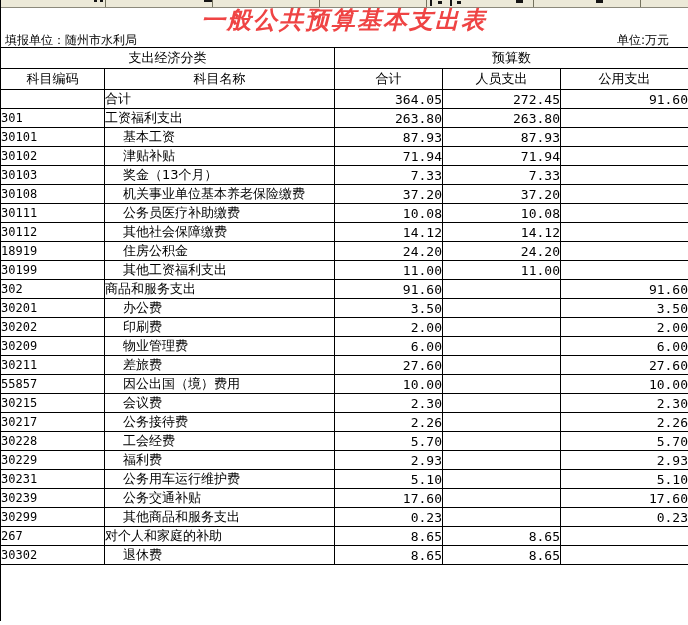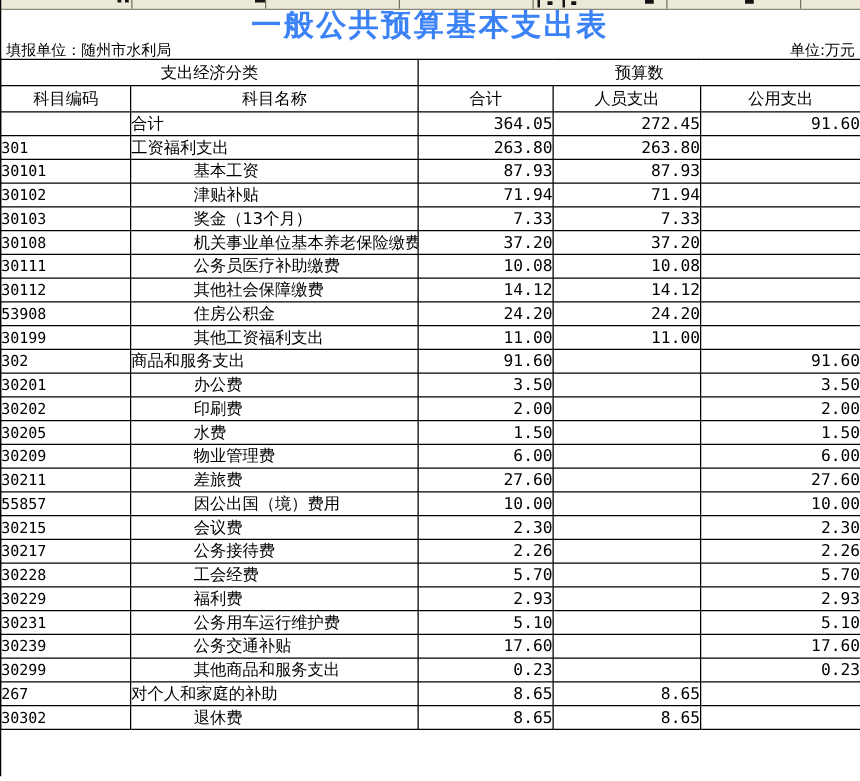--- a/index.html
+++ b/index.html
@@ -14,41 +14,42 @@
     position:absolute; top:0; left:0; width:688px; height:7px;
     background:#ece9d8; border-bottom:1px solid #8b897b;
   }
   .strip-divider { position:absolute; top:0; width:1px; height:7px; background:#75735f; }
   .strip-mark { position:absolute; background:#141414; }
 
   .left-edge { position:absolute; left:0; top:0; width:1px; height:621px; background:#000; }
 
   .title {
     position:absolute; top:7px; left:0; width:688px; height:27px; line-height:27px;
-    text-align:center; font-weight:bold; font-size:24px; letter-spacing:2px; color:#3b82f6;
+    text-align:center; font-weight:bold; font-size:24px; letter-spacing:2px; color:#ef4444;
     white-space:nowrap;
+    font-style:italic;
   }
   .info-row { position:absolute; top:33px; left:0; width:688px; height:14px; font-size:12px; line-height:14px; }
   .info-left  { position:absolute; left:5px;  top:0; }
-  .info-right { position:absolute; right:4px; top:0; }
+  .info-right { position:absolute; right:19px; top:0; }
 
   table.budget {
     position:absolute; top:47px; left:0; width:688px;
     border-collapse:collapse; table-layout:fixed;
   }
   table.budget th, table.budget td {
     border:1px solid #000; padding:0; margin:0;
     overflow:hidden; white-space:nowrap; vertical-align:middle;
   }
   tr.hrow { height:21px;margin-left:36px; }
   thead th { text-align:center; font-size:13px; font-weight:normal; }
   tbody tr { height:18.75px; }
   td.cell-code { font-size:12px; padding-left:3px; font-family:"DejaVu Sans Mono", monospace; }
   td.cell-name { font-size:13px; padding-left:3px; }
-  td.cell-name.indent { padding-left:50px; }
+  td.cell-name.indent { padding-left:18px; }
   td.cell-num  { font-size:13px; text-align:right; padding-right:4px; font-family:"DejaVu Sans Mono", monospace; }
 </style>
 </head>
 <body>
 
 <div class="canvas">
 
   <div class="top-strip">
     <div class="strip-divider" style="left:105px;"></div>
     <div class="strip-divider" style="left:212px;"></div>
@@ -148,21 +149,21 @@
           <td class="cell-num"></td>
         </tr>
         <tr>
           <td class="cell-code">30112</td>
           <td class="cell-name indent">其他社会保障缴费</td>
           <td class="cell-num">14.12</td>
           <td class="cell-num">14.12</td>
           <td class="cell-num"></td>
         </tr>
         <tr>
-          <td class="cell-code">53908</td>
+          <td class="cell-code">18919</td>
           <td class="cell-name indent">住房公积金</td>
           <td class="cell-num">24.20</td>
           <td class="cell-num">24.20</td>
           <td class="cell-num"></td>
         </tr>
         <tr>
           <td class="cell-code">30199</td>
           <td class="cell-name indent">其他工资福利支出</td>
           <td class="cell-num">11.00</td>
           <td class="cell-num">11.00</td>
@@ -183,27 +184,20 @@
           <td class="cell-num">3.50</td>
         </tr>
         <tr>
           <td class="cell-code">30202</td>
           <td class="cell-name indent">印刷费</td>
           <td class="cell-num">2.00</td>
           <td class="cell-num"></td>
           <td class="cell-num">2.00</td>
         </tr>
         <tr>
-          <td class="cell-code">30205</td>
-          <td class="cell-name indent">水费</td>
-          <td class="cell-num">1.50</td>
-          <td class="cell-num"></td>
-          <td class="cell-num">1.50</td>
-        </tr>
-        <tr>
           <td class="cell-code">30209</td>
           <td class="cell-name indent">物业管理费</td>
           <td class="cell-num">6.00</td>
           <td class="cell-num"></td>
           <td class="cell-num">6.00</td>
         </tr>
         <tr>
           <td class="cell-code">30211</td>
           <td class="cell-name indent">差旅费</td>
           <td class="cell-num">27.60</td>

